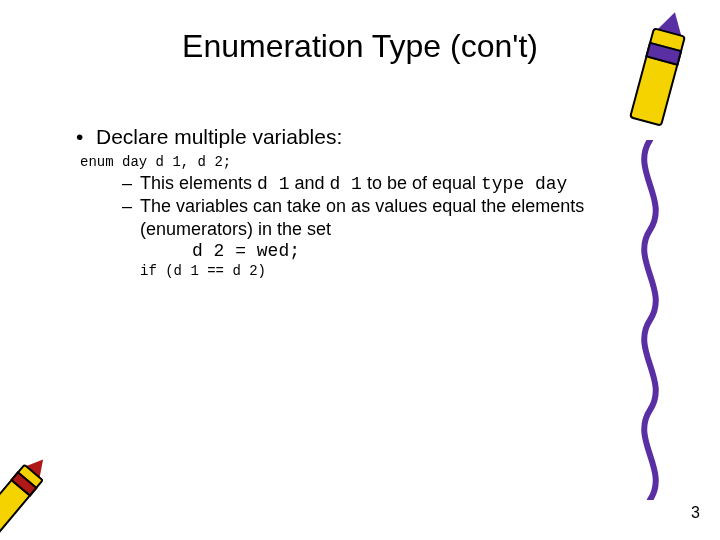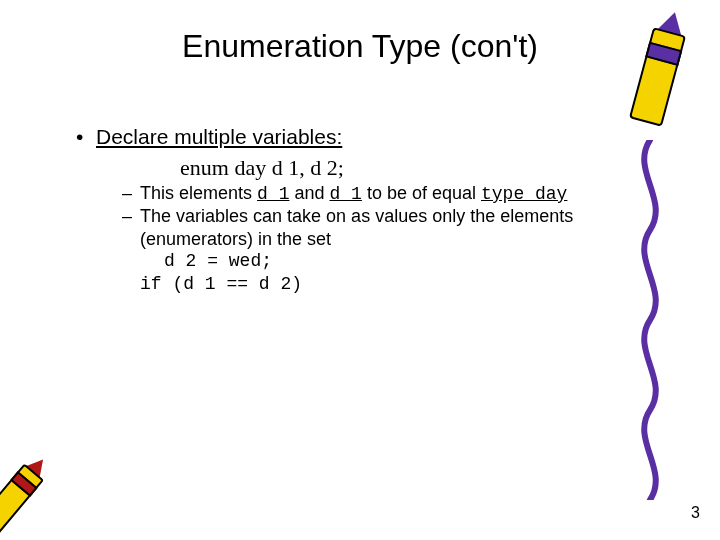--- a/index.html
+++ b/index.html
@@ -34,59 +34,56 @@
     width: 560px;
     font-size: 21px;
     line-height: 1.25;
   }
   .l1 {
     margin: 0 0 4px 0;
     padding: 0;
   }
   .l1-head {
     margin-top: 14px;
-    text-decoration: underline;
   }
   .l1 .dot {
     display: inline-block;
     width: 20px;
     margin-left: -4px;
   }
   .sub {
     margin-left: 60px;
     font-size: 18px;
   }
   .dash .d {
     display: inline-block;
     width: 18px;
     margin-left: -18px;
   }
   .code-line {
-    margin-left: 100px;
-    font-family: Liberation Serif, serif;
-    font-size: 22px;
+    font-family: Liberation Mono, monospace;
+    font-size: 14px;
   }
   .code-inline {
     font-family: "Courier New", monospace;
-    text-decoration: underline;
   }
   .example-line {
     margin-left: 80px;
     font-size: 18px;
   }
   .example-line .code-inline { font-size: 18px; }
   .example2 {
-    margin-left: 84px;
+    margin-left: 112px;
     font-family: "Courier New", monospace;
     font-size: 18px;
   }
   .if-line {
     margin-left: 60px;
     font-family: "Courier New", monospace;
-    font-size: 18px;
+    font-size: 14px;
   }
   .pagenum {
     position: absolute;
     right: 20px;
     bottom: 18px;
     font-family: Arial, sans-serif;
     font-size: 16px;
     color: #000;
   }
 
@@ -190,21 +187,21 @@
   <div class="body">
 
     <div class="l1 l1-head">
       <span class="dot">•</span><span>Declare multiple variables:</span>
     </div>
     <div class="code-line">enum day d 1, d 2;</div>
     <div class="sub dash">
       <span class="d">–</span><span>This elements </span><span class="code-inline">d 1</span><span> and </span><span class="code-inline">d 1</span><span> to be of equal </span><span class="code-inline">type day</span>
     </div>
     <div class="sub dash">
-      <span class="d">–</span><span>The variables can take on as values only the elements (enumerators) in the set</span>
+      <span class="d">–</span><span>The variables can take on as values equal the elements (enumerators) in the set</span>
     </div>
     <div class="example2">d 2 = wed;</div>
 
     <div class="if-line">if (d 1 == d 2)</div>
 
   </div>
 
   <div class="pagenum">3</div>
 
 </div>

